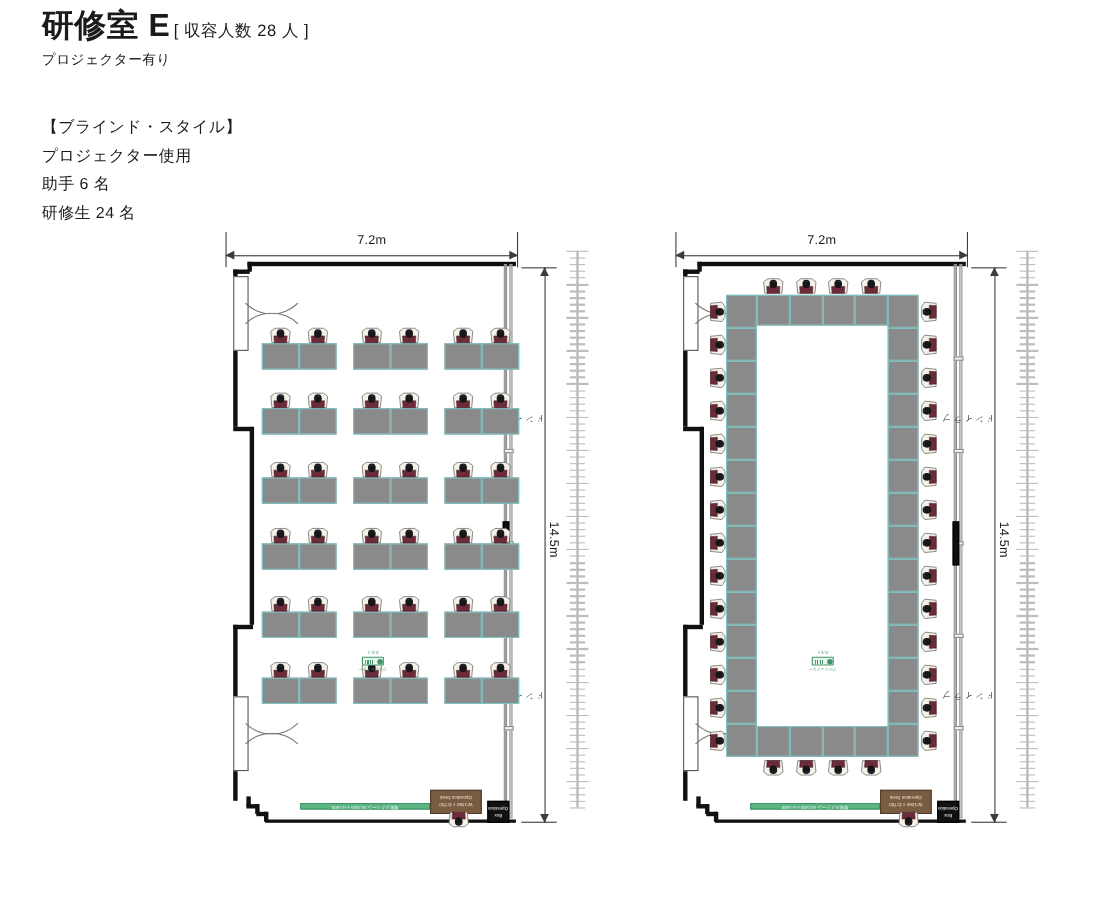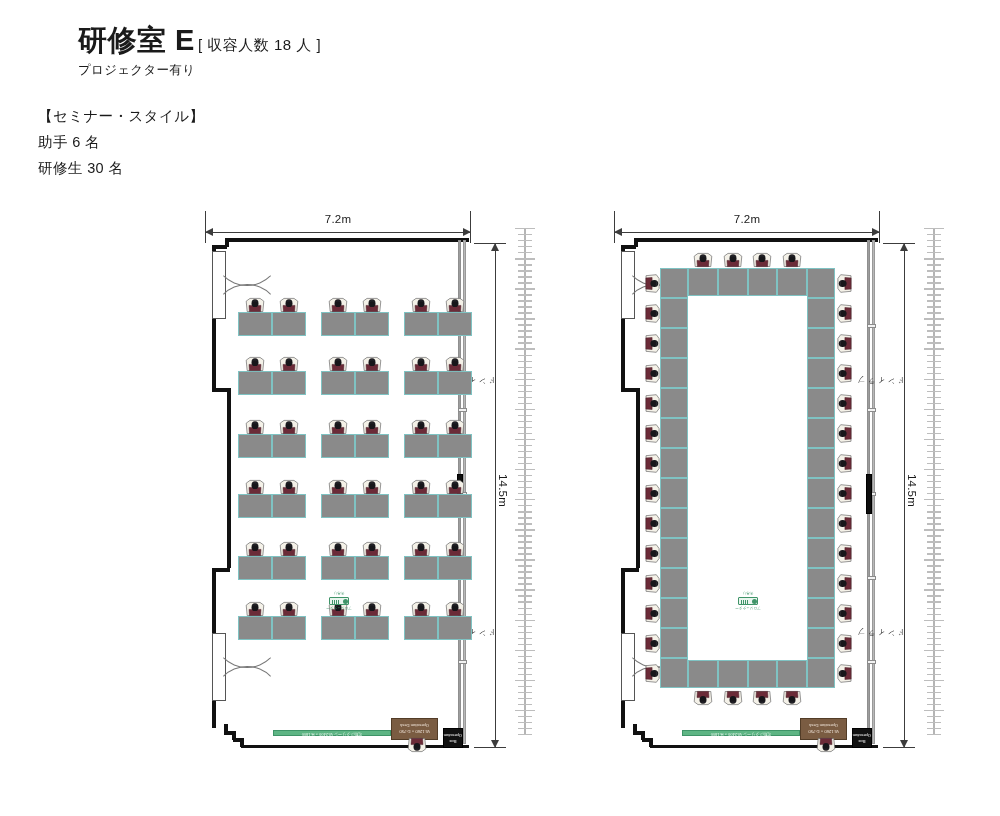--- a/index.html
+++ b/index.html
@@ -7,21 +7,21 @@
     margin: 0; padding: 0;
     width: 1000px; height: 816px;
     background: #ffffff;
     font-family: "Liberation Sans", "DejaVu Sans", sans-serif;
     color: #1a1a1a;
     overflow: hidden;
   }
   #root { position: relative; width: 1000px; height: 816px; }
 
   
-  .hdr { position: absolute; left: 38px; top: 26px; margin-left: 40px; }
+  .hdr { position: absolute; left: 38px; top: 10px; }
   .hdr-line1 { display: flex; align-items: baseline; }
   .room-title {
     font-size: 29px; font-weight: bold; letter-spacing: 0.5px;
     line-height: 1;
   }
   .cap-brk {
     font-size: 15px; font-weight: normal; margin-left: 3px;
     letter-spacing: 0.5px;
   }
   .sub-proj { font-size: 12.5px; margin-top: 7px; letter-spacing: 0.3px; font-family: Liberation Mono, monospace; }
@@ -97,29 +97,30 @@
     color: #3f9468; transform: rotate(180deg);
   }
 </style>
 </head>
 <body>
 <div id="root">
 
 <div class="hdr">
   <div class="hdr-line1">
     <span class="room-title">研修室 E</span>
-    <span class="cap-brk">[ 収容人数 18 人 ]</span>
+    <span class="cap-brk">[ 収容人数 28 人 ]</span>
   </div>
   <div class="sub-proj">プロジェクター有り</div>
 </div>
 
 <div class="desc">
-  <div>【セミナー・スタイル】</div>
+  <div>【ブラインド・スタイル】</div>
+  <div>プロジェクター使用</div>
   <div>助手 6 名</div>
-  <div>研修生 30 名</div>
+  <div>研修生 24 名</div>
 </div>
 
 <div class="plan" id="plan1">
       <div class="dimline" style="left: 205px; top: 211px; width: 266px; height: 34px;">
         <div style="position: absolute; left: 0px; top: 0px; width: 1px; height: 32px; background: rgb(60, 60, 60);"></div>
         <div style="position: absolute; left: 265px; top: 0px; width: 1px; height: 32px; background: rgb(60, 60, 60);"></div>
         <div style="position: absolute; left: 0px; top: 21px; width: 266px; height: 1px; background: rgb(60, 60, 60);"></div>
         <div style="position: absolute; left: 0px; top: 17px; width: 0px; height: 0px; border-top: 4px solid transparent; border-bottom: 4px solid transparent; border-right: 8px solid rgb(60, 60, 60);"></div>
         <div style="position: absolute; left: 258px; top: 17px; width: 0px; height: 0px; border-top: 4px solid transparent; border-bottom: 4px solid transparent; border-left: 8px solid rgb(60, 60, 60);"></div>
         <div class="dim-h-label" style="left: 0px; top: 2px; width: 266px;">7.2m</div>

